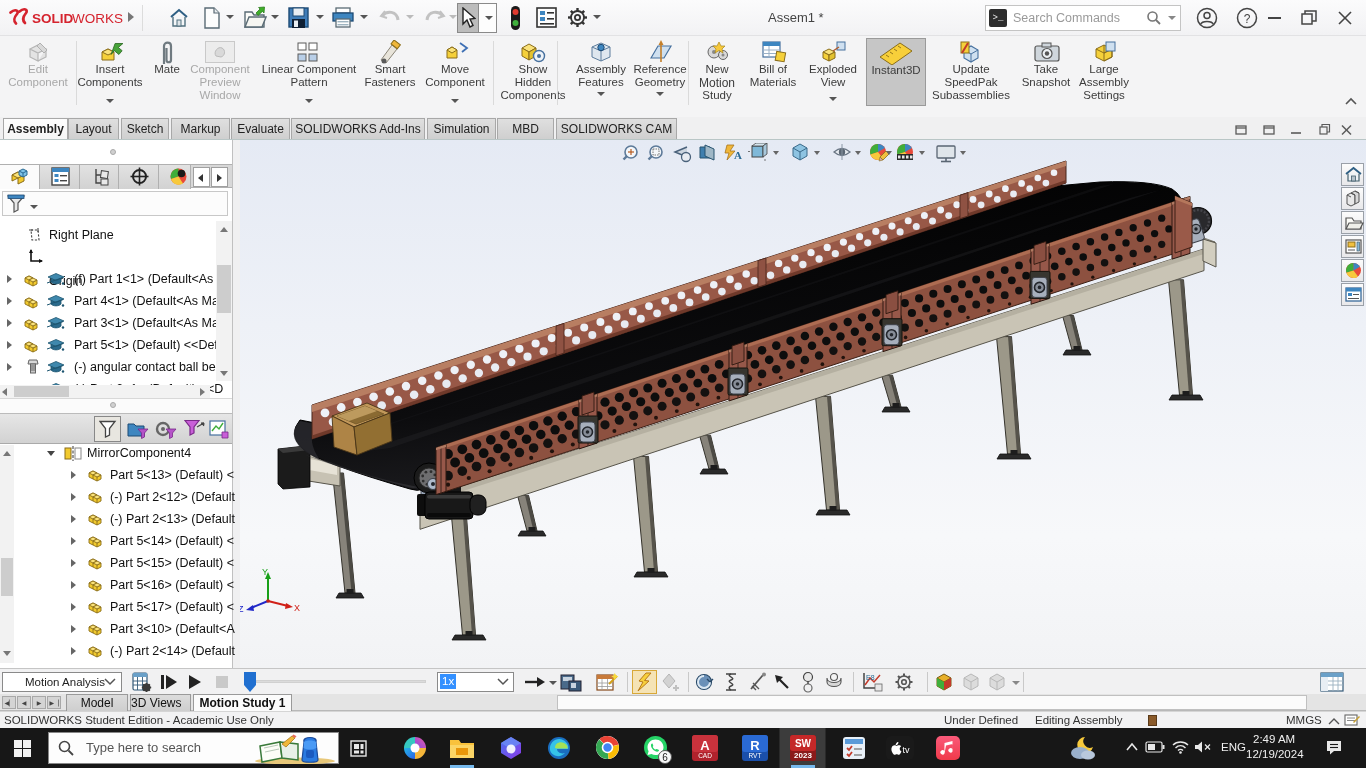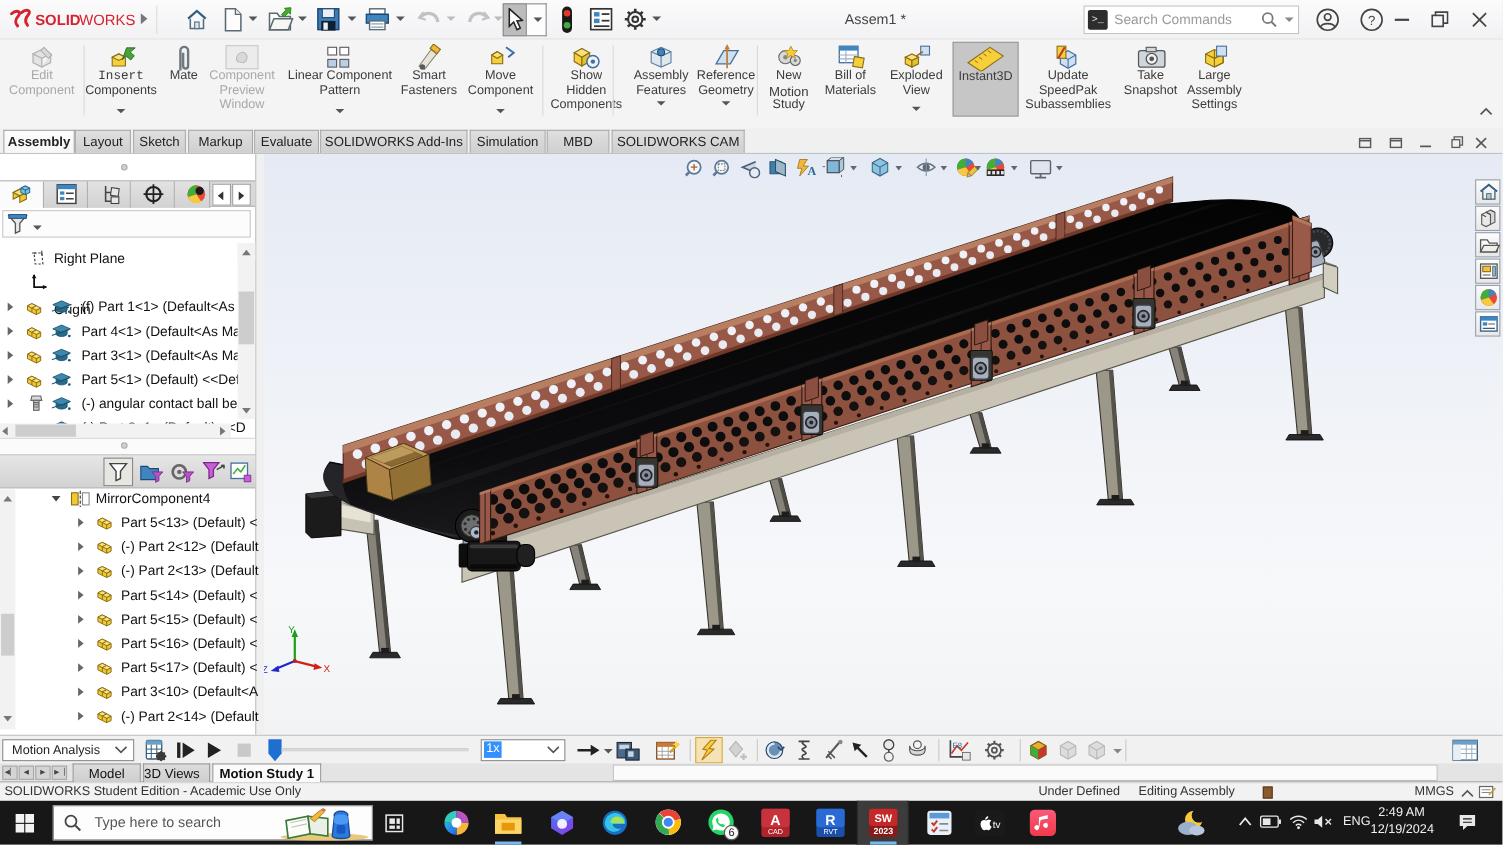--- a/index.html
+++ b/index.html
@@ -127,21 +127,21 @@
 <path d="M14,2 L21,9 L18,12 L11,5 Z" fill="#d8d8d8" stroke="#b0b0b0"></path>
 </svg>
     <div class="abs txt" style="left:38px;top:27px;transform:translateX(-50%);font-size:11.5px;color:#a8a8a8;">Edit</div>
     <div class="abs txt" style="left:38px;top:40px;transform:translateX(-50%);font-size:11.5px;color:#a8a8a8;">Component</div>
     <div class="abs" style="left:76px;top:5px;width:1px;height:64px;background:#dadada;"></div>
     <svg class="abs" style="left:98px;top:4px" width="26" height="24" viewBox="0 0 26 24">
 <path d="M4,12 L4,20 L16,20 L16,12 L10,9 Z" fill="#f5d03a" stroke="#8a6d1a" stroke-width="1"></path>
 <path d="M4,12 L10,9 L16,12 L10,15 Z" fill="#fae27a" stroke="#8a6d1a" stroke-width="1"></path>
 <path d="M14,6 L20,1 L19,7 L24,7 L24,12 L18,12 L18,17 Z" fill="#47a33a" stroke="#2f6d26" stroke-width="0.8" transform="rotate(40 19 9)"></path>
 </svg>
-    <div class="abs txt" style="left:110px;top:27px;transform:translateX(-50%);font-size:11.5px;color:#3c3c3c;font-family:Liberation Mono, monospace;">Insert</div>
+    <div class="abs txt" style="left:110px;top:27px;transform:translateX(-50%);font-size:11.5px;color:#3c3c3c;">Insert</div>
     <div class="abs txt" style="left:110px;top:40px;transform:translateX(-50%);font-size:11.5px;color:#3c3c3c;">Components</div>
     <div class="abs" style="left:106px;top:63px;width:0;height:0;border-top:4px solid #555;border-left:4px solid transparent;border-right:4px solid transparent;"></div>
     <svg class="abs" style="left:156px;top:4px" width="24" height="26" viewBox="0 0 24 26">
 <g fill="none" stroke="#6f7a80" stroke-width="2.2">
 <path d="M8,24 L8,6 C8,1.5 15,1.5 15,6 L15,20 C15,23 10.5,23 10.5,20 L10.5,8"></path>
 </g>
     </svg>
     <div class="abs txt" style="left:167px;top:27px;transform:translateX(-50%);font-size:11.5px;color:#3c3c3c;">Mate</div>
     <div class="abs" style="left:205px;top:5px;width:30px;height:22px;border:1px solid #c9c9c9;background:#ececec;"></div>
     <svg class="abs" style="left:210px;top:7px" width="20" height="18" viewBox="0 0 20 18">
@@ -1127,21 +1127,21 @@
     </g>
 <g transform="translate(0,120)">
 <rect x="3" y="3" width="15" height="13" fill="#fff" stroke="#3a6a9a" stroke-width="1.3"></rect>
 <rect x="3" y="3" width="15" height="3.5" fill="#3e86c0"></rect>
 <rect x="5" y="8" width="4" height="3" fill="#3e86c0"></rect>
       <line x1="10" y1="9.5" x2="16" y2="9.5" stroke="#555"></line>
 <line x1="5" y1="13.5" x2="16" y2="13.5" stroke="#555"></line>
 </g>
 </svg>
 <div class="abs" style="left:0;top:668px;width:1366px;height:26px;background:#f1f1f2;border-top:1px solid #c5c5c5;">
-    <div class="abs" style="left:2px;top:3px;width:120px;height:20px;background:#fff;border:1px solid #8a8a8a;font-size:11.5px;color:#222;line-height:19px;padding-left:8px;">Motion Analysis</div>
+    <div class="abs" style="left:2px;top:3px;width:120px;height:20px;background:#fff;border:1px solid #8a8a8a;font-size:11.5px;color:#222;line-height:19px;padding-left:22px;">Motion Analysis</div>
     <svg class="abs" style="left:104px;top:9px" width="12" height="8" viewBox="0 0 12 8">
       <path d="M1,1 L6,6 L11,1" fill="none" stroke="#555" stroke-width="1.5"></path>
     </svg>
     <svg class="abs" style="left:132px;top:3px" width="20" height="20" viewBox="0 0 20 20">
 <rect x="1" y="1" width="14" height="17" rx="1.5" fill="#fff" stroke="#345a78" stroke-width="1.2"></rect>
 <rect x="1" y="1" width="14" height="4" fill="#6aa0c8"></rect>
 <g stroke="#345a78" stroke-width="0.9">
         <line x1="1" y1="9" x2="15" y2="9"></line>
         <line x1="1" y1="13" x2="15" y2="13"></line>
         <line x1="5.5" y1="5" x2="5.5" y2="18"></line>

